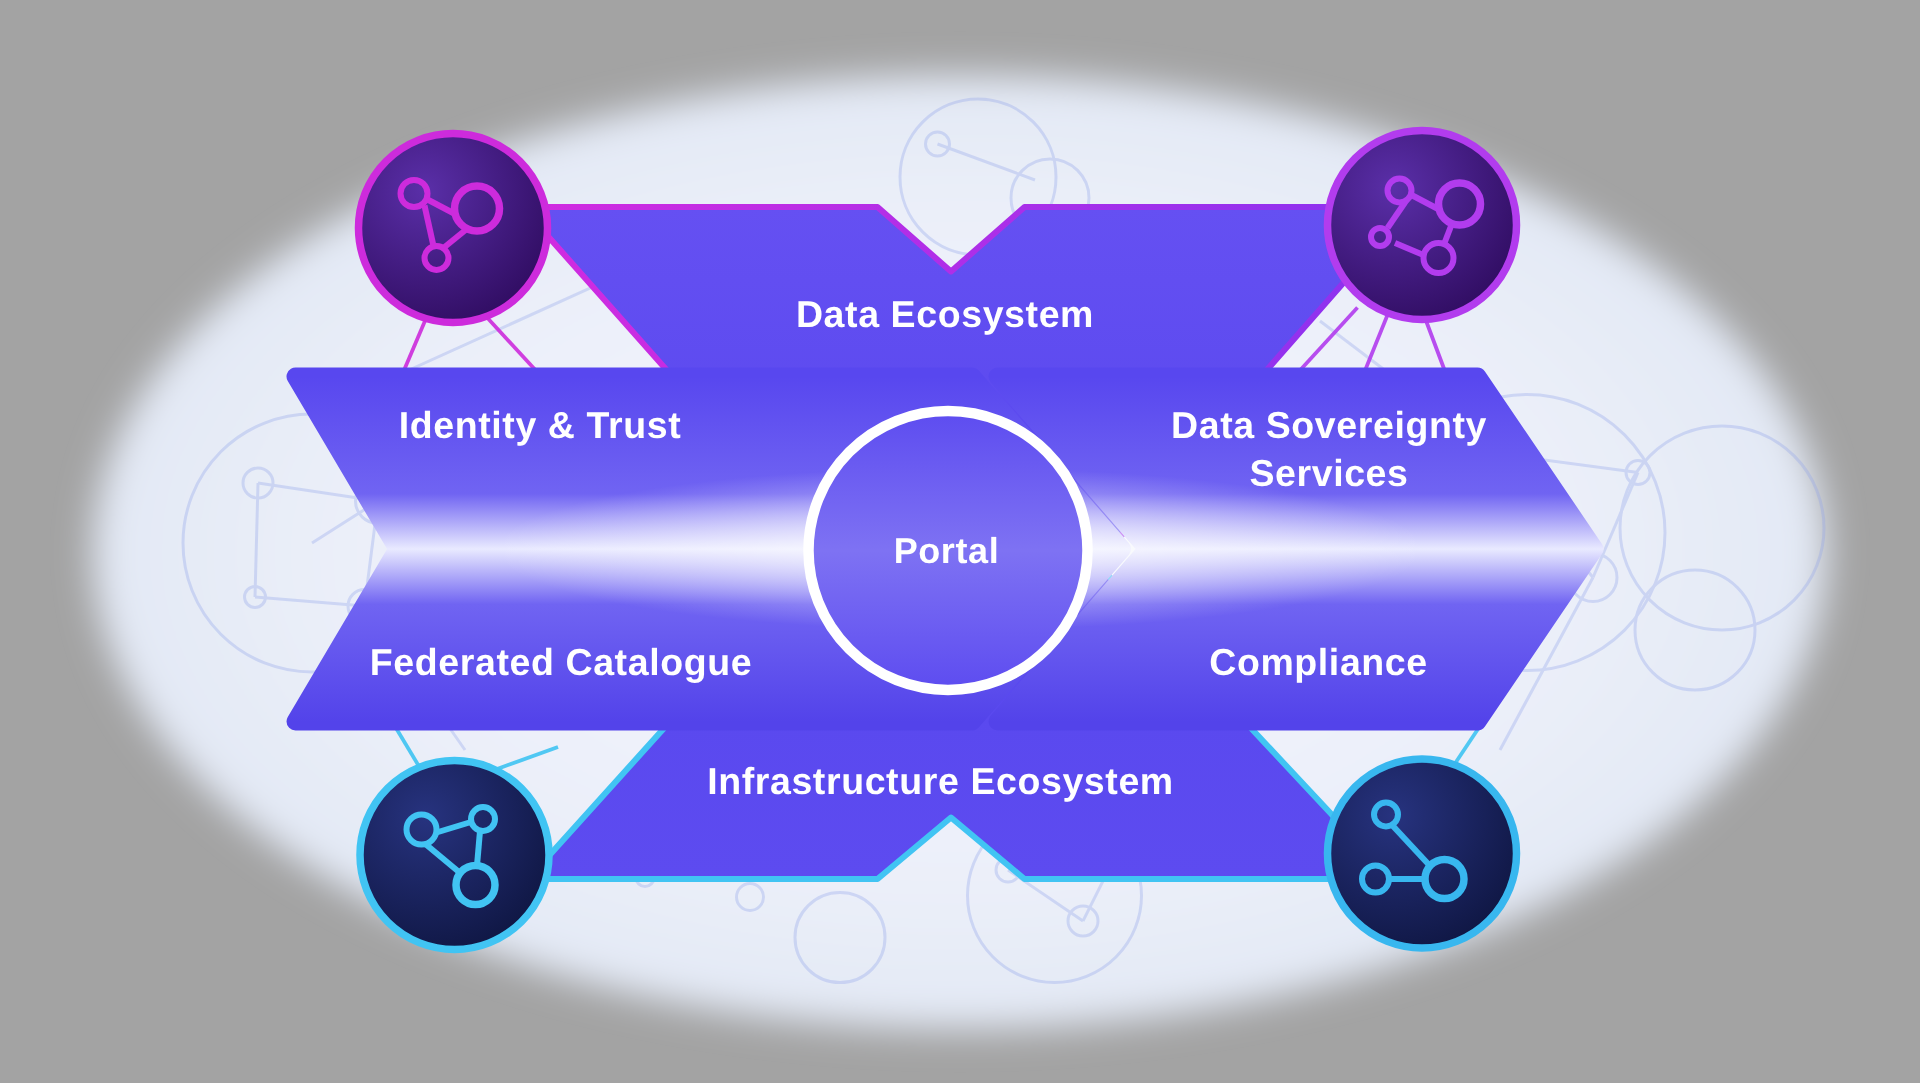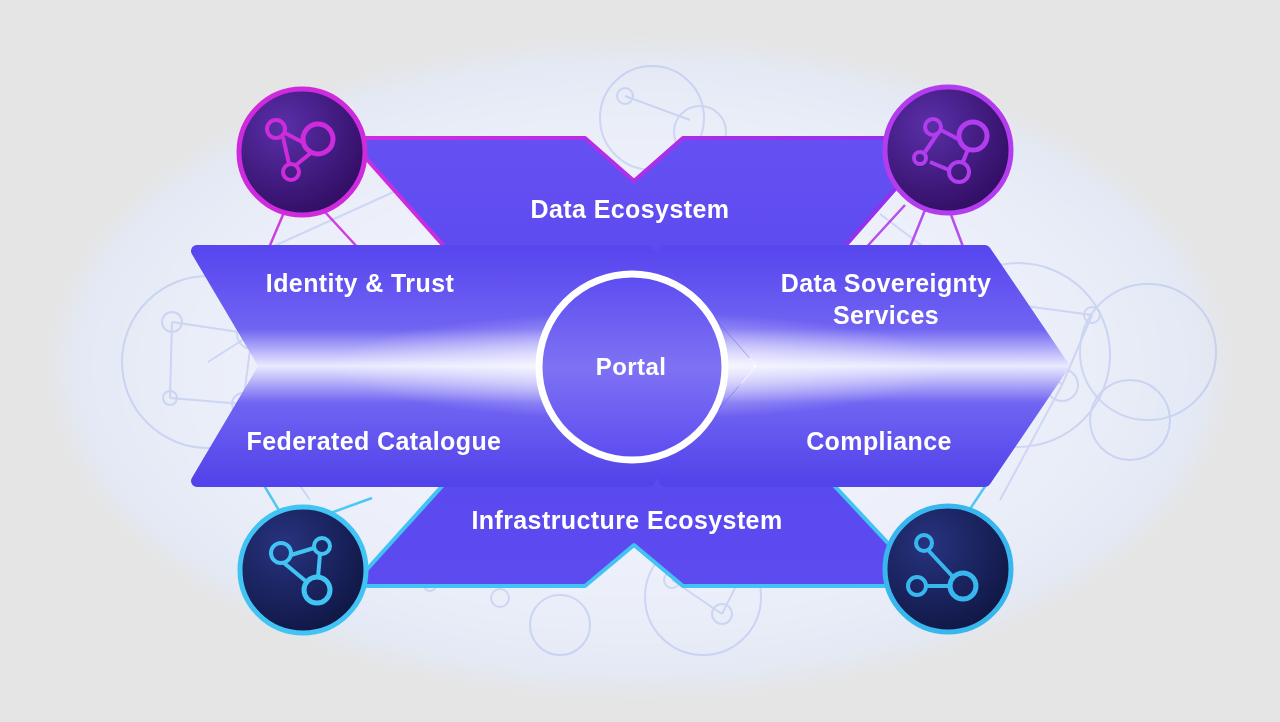--- a/index.html
+++ b/index.html
@@ -8,21 +8,21 @@
     background: #ffffff;
     width: 1280px;
     height: 722px;
     overflow: hidden;
     font-family: "Liberation Sans", sans-serif;
   }
   .stage {
     position: relative;
     width: 1280px;
     height: 722px;
-    background: #e5e5e5;
+    background: #a3a3a3;
   }
   svg { display: block; }
   .lbl {
     font-family: "Liberation Sans", sans-serif;
     font-weight: 700;
     font-size: 25px;
     fill: #ffffff;
     text-anchor: middle;
     letter-spacing: 0.4px;
   }

